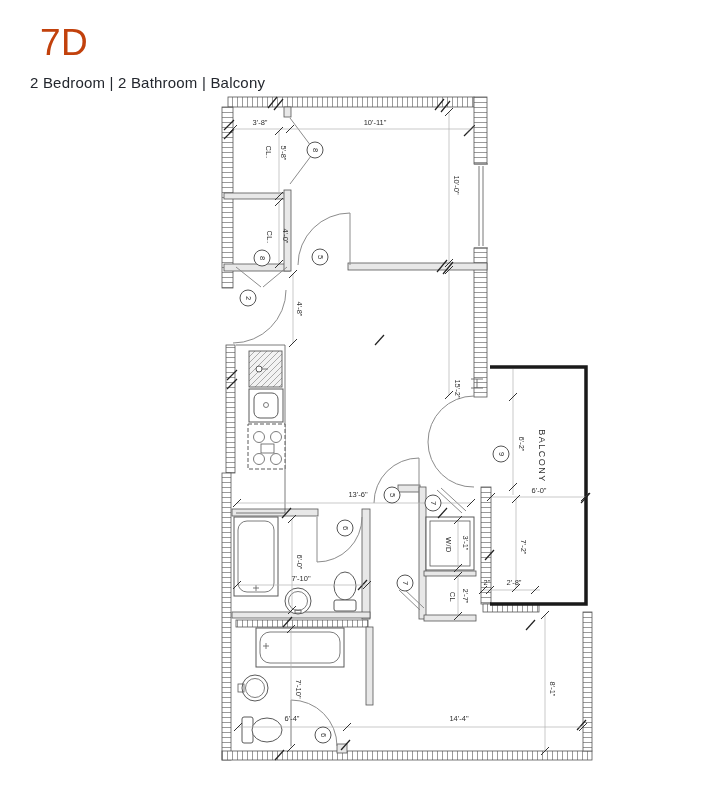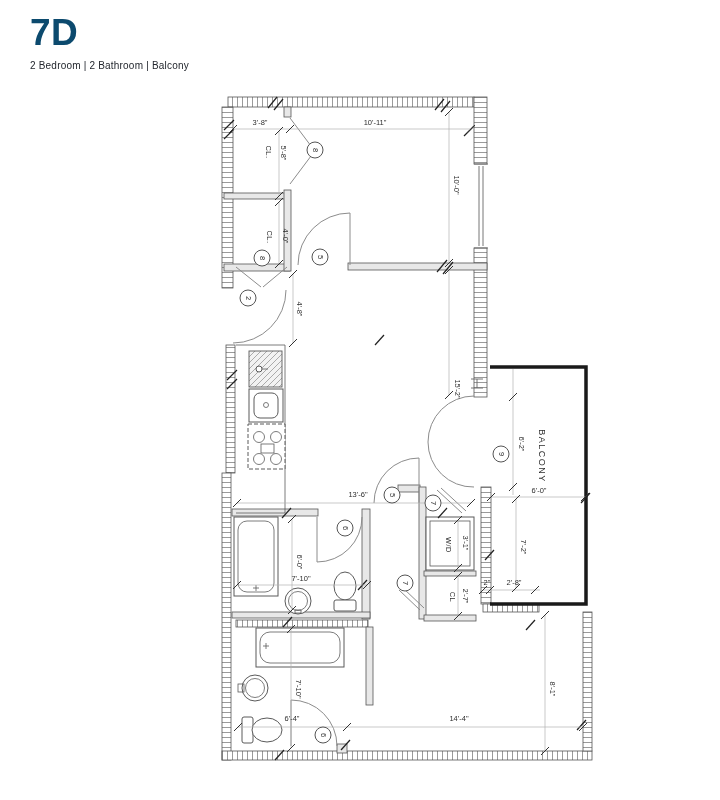--- a/index.html
+++ b/index.html
@@ -1,20 +1,20 @@
 <!DOCTYPE html>
 <html><head>
 <meta charset="utf-8">
 <style>
   html,body{margin:0;padding:0;background:#fff;}
   .page{position:relative;width:720px;height:800px;background:#ffffff;overflow:hidden;
         font-family:"Liberation Sans", sans-serif;}
   .hdr{position:absolute;left:30px;top:12px;}
-  .hdr h1{margin:0;font-size:37px;font-weight:700;letter-spacing:.5px;color:#0c4a6e;}
-  .hdr p{margin:6px 0 0 0;font-size:10px;color:#23272e;letter-spacing:.2px;}
+  .hdr h1{margin:10px;font-size:37px;font-weight:400;letter-spacing:.5px;color:#c2410c;}
+  .hdr p{margin:6px 0 0 0;font-size:15px;color:#23272e;letter-spacing:.2px;}
   svg text{fill:#2e2e2e;font-family:"Liberation Sans", sans-serif;font-size:7.5px;}
   svg .room{font-size:7.5px;letter-spacing:.5px;}
   svg .balc{font-size:9px;letter-spacing:1.5px;}
   .w{fill:#e8e8e8;stroke:#555;stroke-width:.8;}
   .hxw{fill:url(#hx);stroke:#555;stroke-width:.8;}
   .hyw{fill:url(#hy);stroke:#555;stroke-width:.8;}
   .fx{fill:#fff;stroke:#5a5a5a;stroke-width:1;}
   .fx2{fill:none;stroke:#5a5a5a;stroke-width:.8;}
   .door{fill:none;stroke:#8c8c8c;stroke-width:1;}
   .dim{stroke:#b3b3b3;stroke-width:.7;}

